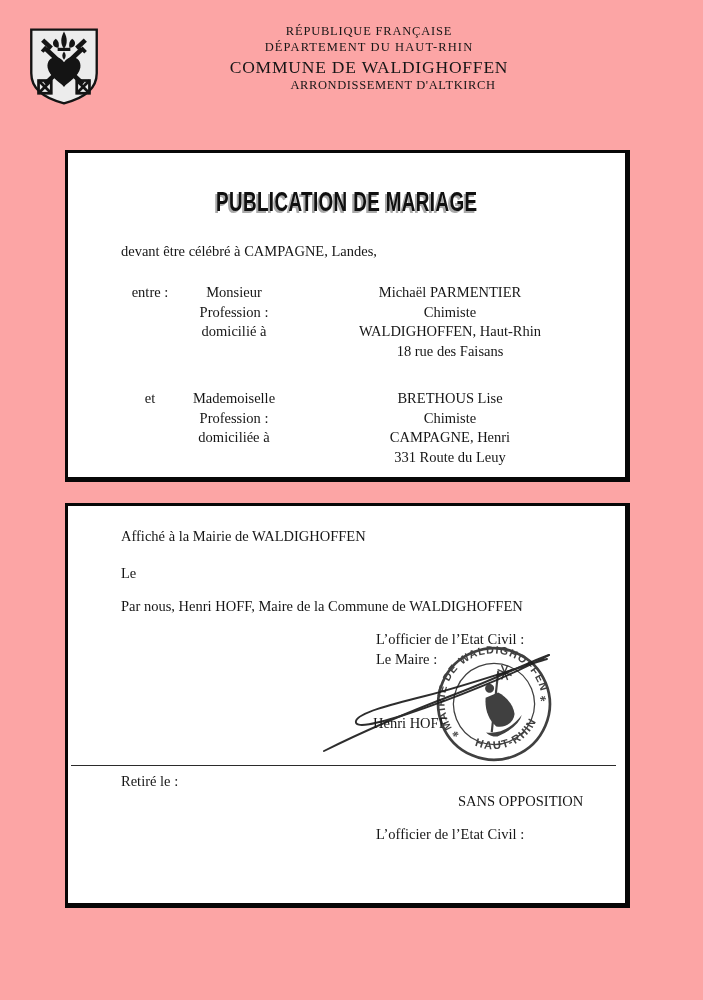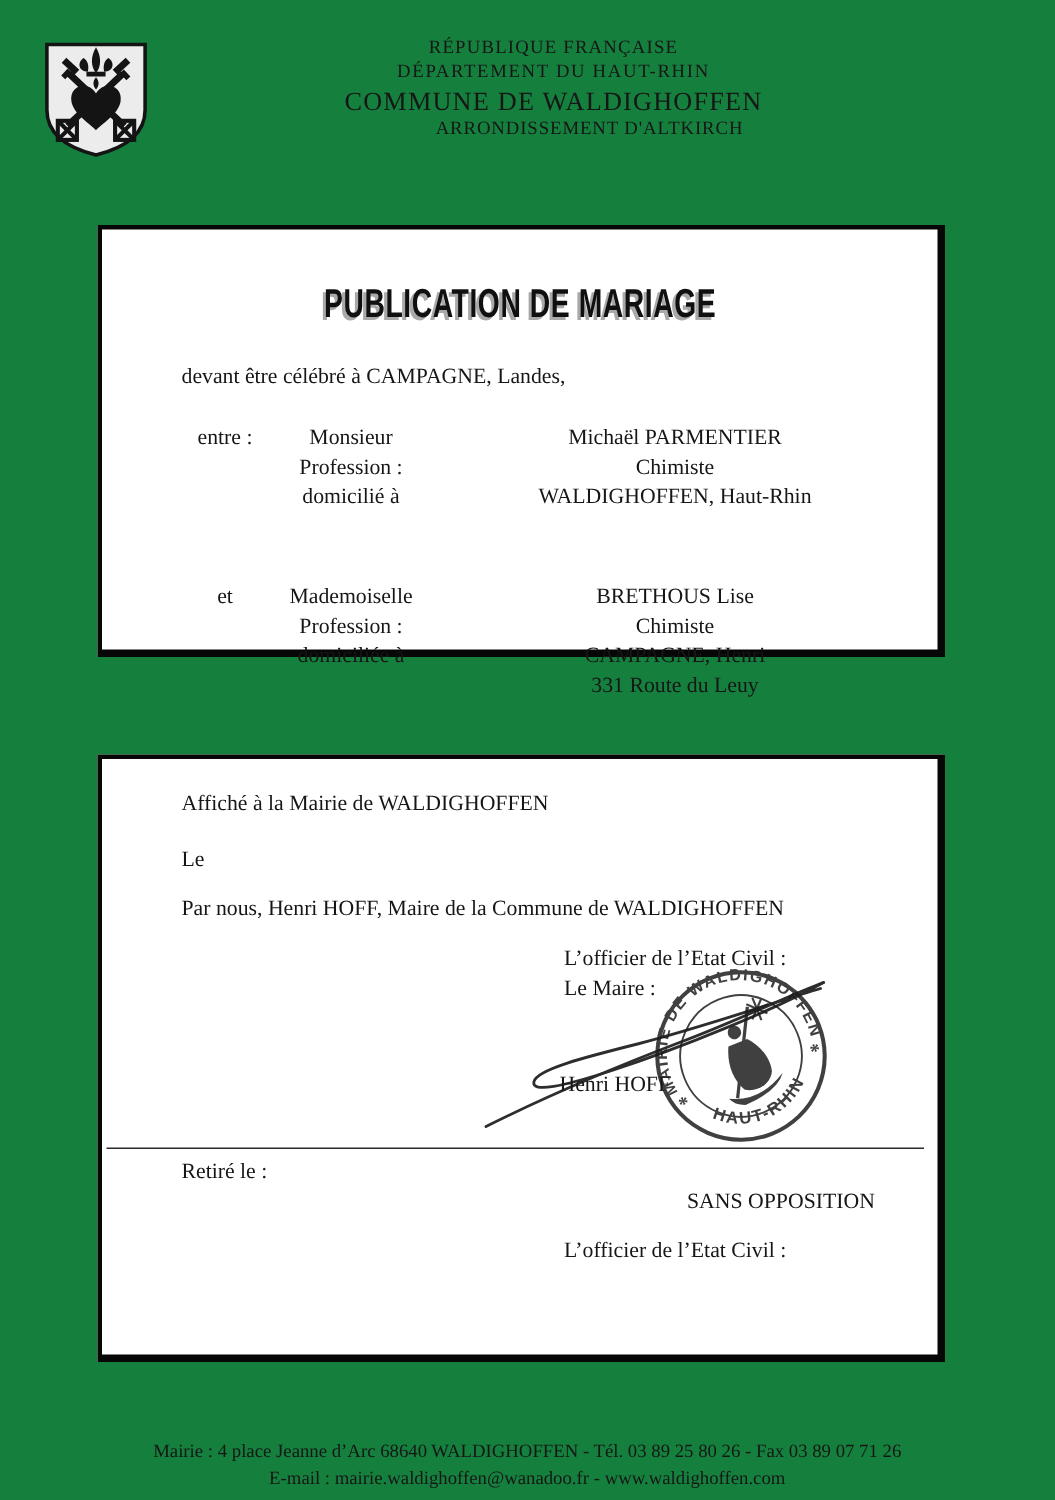--- a/index.html
+++ b/index.html
@@ -1,34 +1,34 @@
 <!DOCTYPE html>
 <html><head>
 <meta charset="utf-8">
 <style>
   html,body{margin:0;padding:0;background:#9a9a9a;}
   .page{
     position:relative;width:703px;height:1000px;margin:0 auto;
-    background:#15803d;color:#161616;
+    background:#fca5a5;color:#161616;
     font-family:"Liberation Serif", serif;
     overflow:hidden;
   }
   
   .header-block{position:absolute;left:35px;right:0;top:24px;text-align:center;line-height:1.15;}
   .hdr-line1,.hdr-line2,.hdr-line4{font-size:12.5px;letter-spacing:0.8px;}
   .hdr-line2{margin-top:2px;letter-spacing:1.1px;}
   .hdr-line3{font-size:17.5px;letter-spacing:0.8px;margin-top:2px;}
   .hdr-line4{margin-top:1px;letter-spacing:0.6px;padding-left:48px;}
   .coa{position:absolute;left:27px;top:26px;}
   
   .docbox{
     position:absolute;left:65px;width:565px;box-sizing:border-box;background:#fff;
     border:3px solid #070707;border-right-width:5px;border-bottom-width:5px;
   }
-  .box1{top:150px;height:288px;}
+  .box1{top:150px;height:332px;}
   .box2{top:503px;height:405px;}
   
   .pub-title-wrap{position:absolute;left:0;right:0;top:34px;text-align:center;}
   .pub-title{
     display:inline-block;transform:scaleX(0.70);transform-origin:center;
     font-family:"Liberation Sans", sans-serif;font-weight:700;font-size:27px;
     letter-spacing:0.5px;color:#101010;white-space:nowrap;
     text-shadow:-3px 2px 0 #a9a9a9;
   }
   .intro-line{position:absolute;left:53px;top:90px;font-size:14.5px;}
@@ -114,20 +114,21 @@
       <div class="cell">Monsieur</div>
       <div class="cell">Michaël PARMENTIER</div>
       <div class="cell"></div>
       <div class="cell">Profession :</div>
       <div class="cell">Chimiste</div>
       <div class="cell"></div>
       <div class="cell">domicilié à</div>
       <div class="cell">WALDIGHOFFEN, Haut-Rhin</div>
       <div class="cell"></div>
       <div class="cell"></div>
+      <div class="cell">18 rue des Faisans</div>
     </div>
 
     <div class="person-grid grid-bride">
       <div class="cell">et</div>
       <div class="cell">Mademoiselle</div>
       <div class="cell">BRETHOUS Lise</div>
       <div class="cell"></div>
       <div class="cell">Profession :</div>
       <div class="cell">Chimiste</div>
       <div class="cell"></div>
@@ -188,18 +189,14 @@
     </svg>
 
     <div class="b2-text b2-henri">Henri HOFF</div>
 
     <div class="b2-divider"></div>
     <div class="b2-text b2-retire">Retiré le :</div>
     <div class="b2-text b2-sansopp">SANS OPPOSITION</div>
     <div class="b2-text b2-officer2">L’officier de l’Etat Civil :</div>
   </div>
 
-  <div class="footer">
-    <div>Mairie : 4 place Jeanne d’Arc 68640 WALDIGHOFFEN - Tél. 03 89 25 80 26 - Fax 03 89 07 71 26</div>
-    <div>E-mail : mairie.waldighoffen@wanadoo.fr - www.waldighoffen.com</div>
-  </div>
 
 </div>
 
 </body></html>

